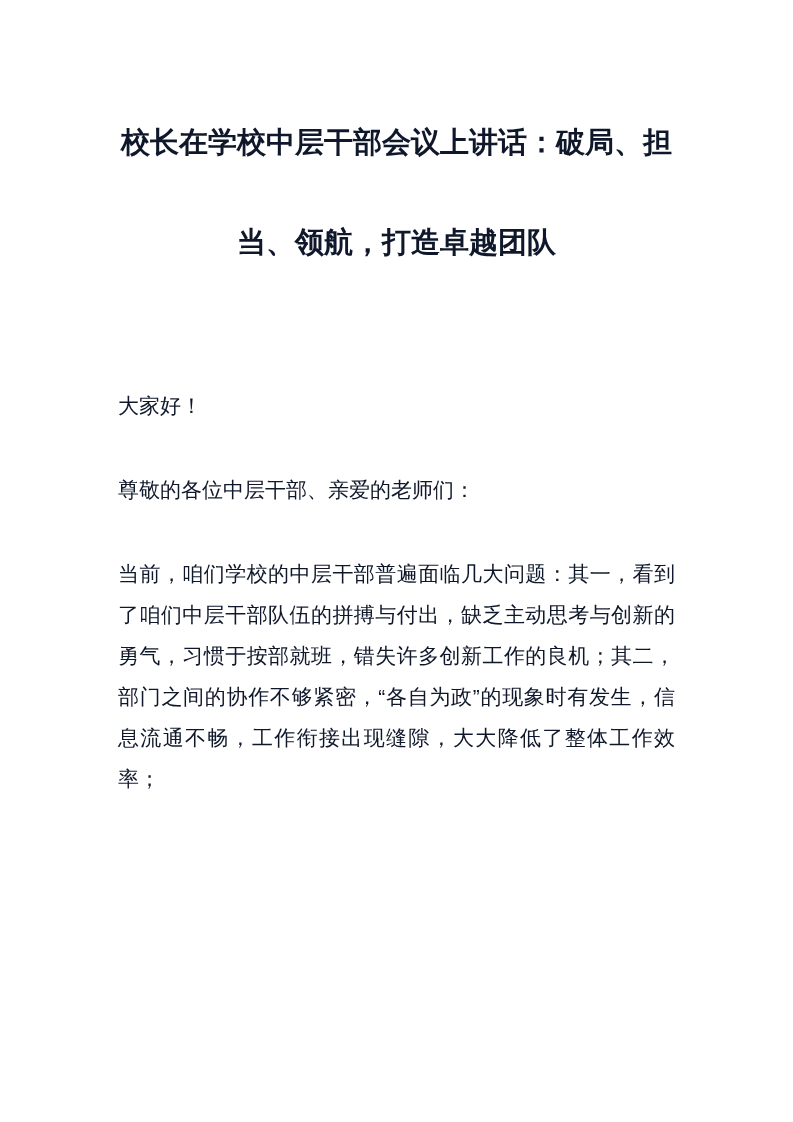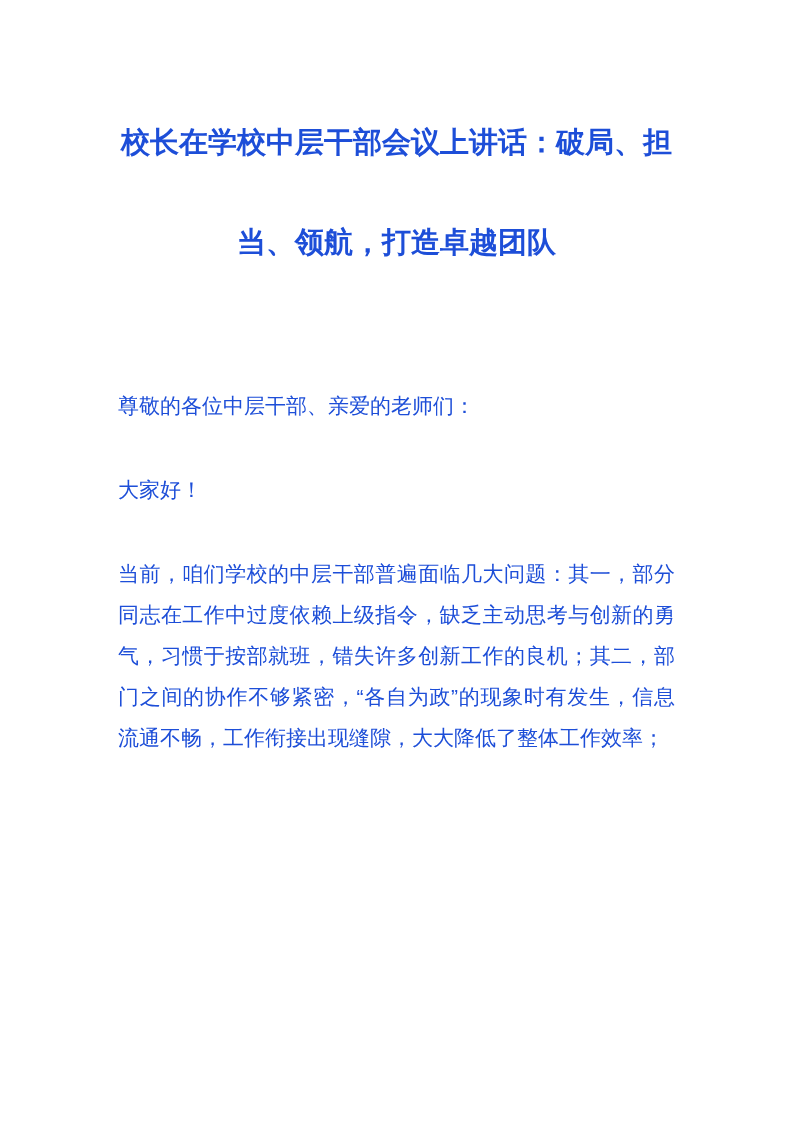--- a/index.html
+++ b/index.html
@@ -31,22 +31,22 @@
     font-size: 21px;
     line-height: 41px;
     text-align: justify;
     line-break: strict;
     letter-spacing: 0;
   }
 </style>
 </head>
 <body>
 
-<div class="page" style="color: #1d4ed8; background: rgb(255, 255, 255);">
+<div class="page" style="color: #0f172a; background: rgb(255, 255, 255);">
   <h1 class="doc-title">校长在学校中层干部会议上讲话：破局、担当、领航，打造卓越团队</h1>
+
+  <p class="body-para">大家好！</p>
 
   <p class="body-para">尊敬的各位中层干部、亲爱的老师们：</p>
 
-  <p class="body-para">大家好！</p>
 
-
-  <p class="body-para">当前，咱们学校的中层干部普遍面临几大问题：其一，部分同志在工作中过度依赖上级指令，缺乏主动思考与创新的勇气，习惯于按部就班，错失许多创新工作的良机；其二，部门之间的协作不够紧密，“各自为政”的现象时有发生，信息流通不畅，工作衔接出现缝隙，大大降低了整体工作效率；</p>
+  <p class="body-para">当前，咱们学校的中层干部普遍面临几大问题：其一，看到了咱们中层干部队伍的拼搏与付出，缺乏主动思考与创新的勇气，习惯于按部就班，错失许多创新工作的良机；其二，部门之间的协作不够紧密，“各自为政”的现象时有发生，信息流通不畅，工作衔接出现缝隙，大大降低了整体工作效率；</p>
 </div>
 
 </body></html>

